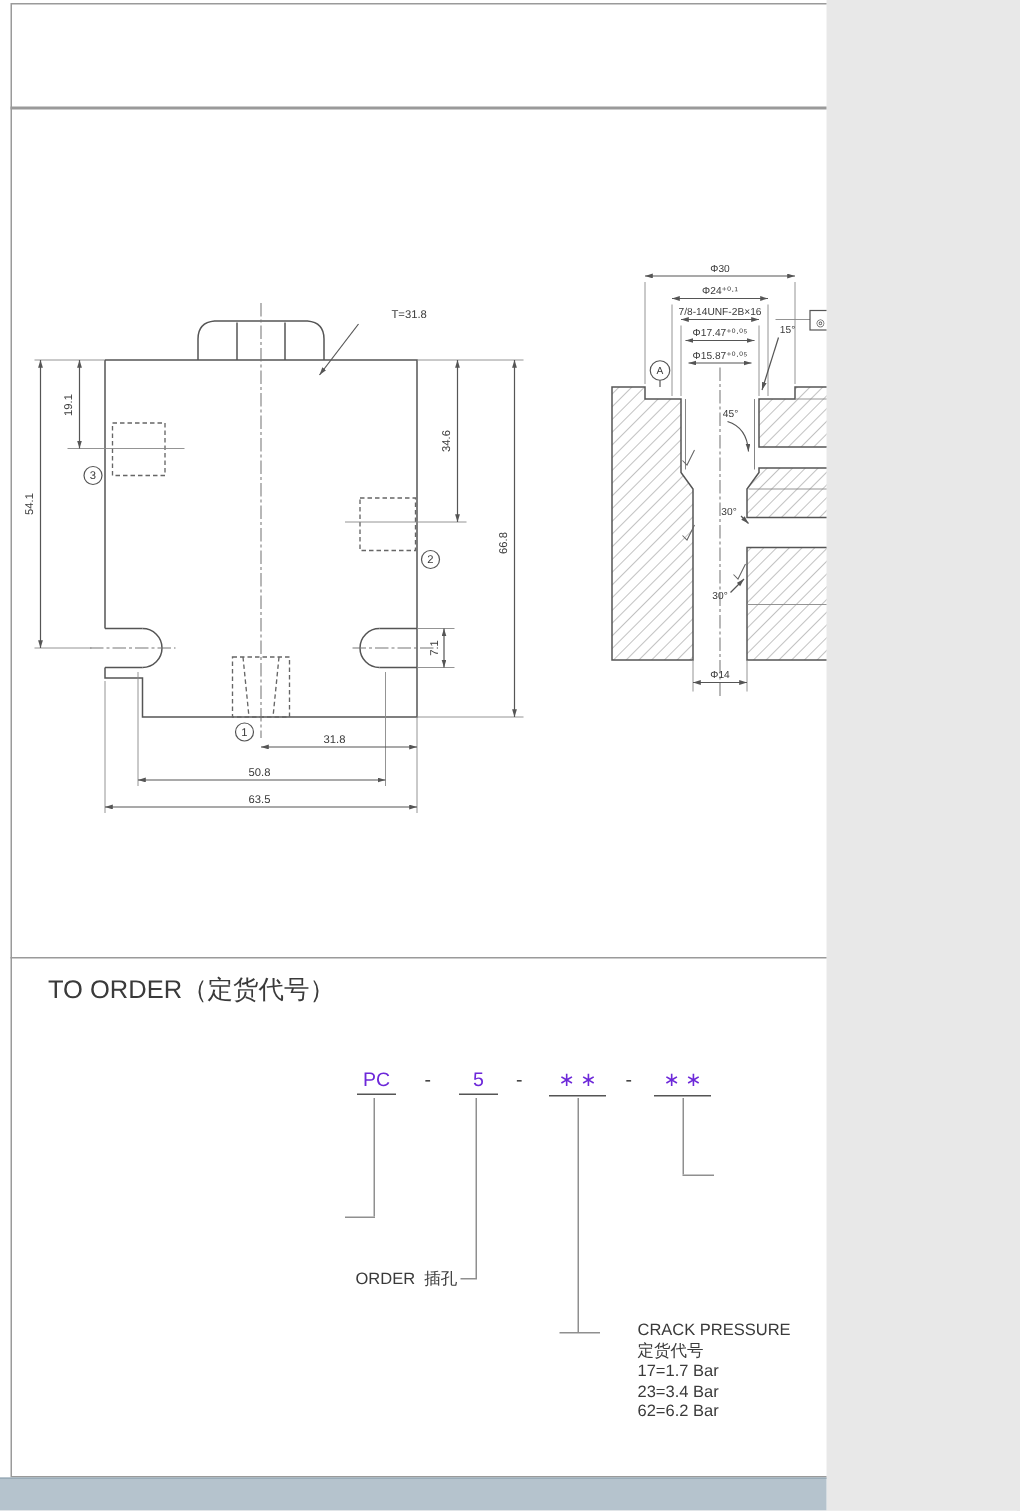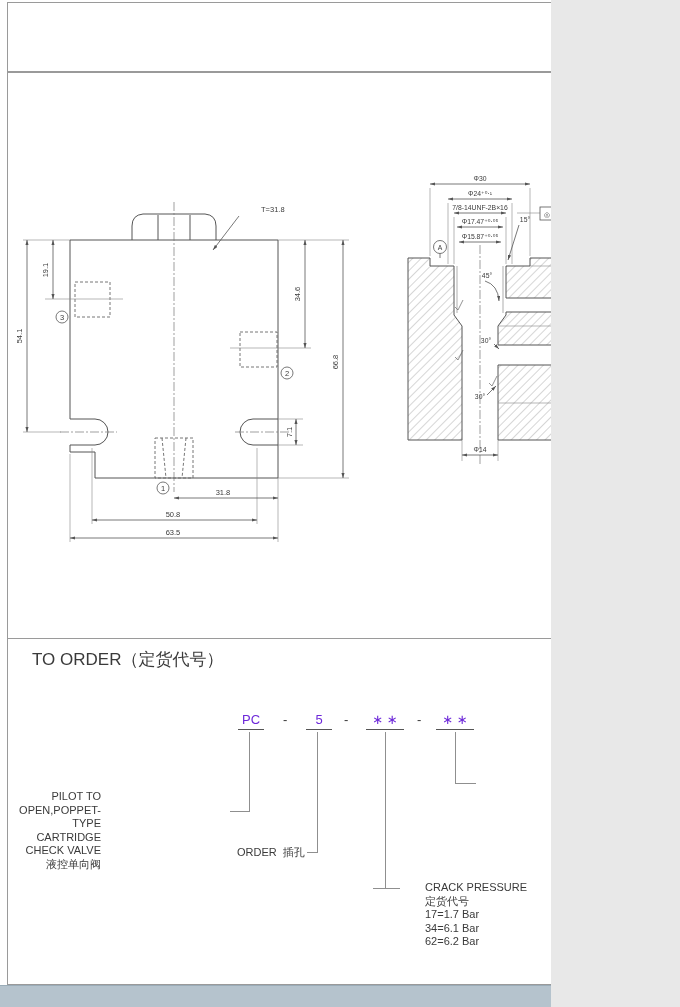--- a/index.html
+++ b/index.html
@@ -251,31 +251,26 @@
 
   <div class="vline leader" style="left:249px;top:732px;height:79px;"></div>
   <div class="hline leader" style="left:230px;top:811px;width:20px;"></div>
   <div class="vline leader" style="left:317px;top:732px;height:120px;"></div>
   <div class="hline leader" style="left:307px;top:852px;width:11px;"></div>
   <div class="vline leader" style="left:385px;top:732px;height:156px;"></div>
   <div class="hline leader" style="left:373px;top:888px;width:27px;"></div>
   <div class="vline leader" style="left:455px;top:732px;height:51px;"></div>
   <div class="hline leader" style="left:455px;top:783px;width:21px;"></div>
 
-  <div class="abs small-lines lab-right" style="right:450px;top:790px;">
-    <div>PILOT TO OPEN,POPPET-TYPE</div>
-    <div>CARTRIDGE CHECK VALVE</div>
-    <div>液控单向阀</div>
-  </div>
 
   <div class="t" style="left:237px;top:845px;font-size:11px;">ORDER  插孔</div>
 
   <div class="abs small-lines" style="left:405px;top:881px;margin-left:20px;">
     <div>CRACK PRESSURE</div>
     <div>定货代号</div>
     <div>17=1.7 Bar</div>
-    <div>34=6.1 Bar</div>
+    <div>23=3.4 Bar</div>
     <div>62=6.2 Bar</div>
   </div>
 
 
   <div id="bottombar"></div>
 </div>
 
 </body></html>

